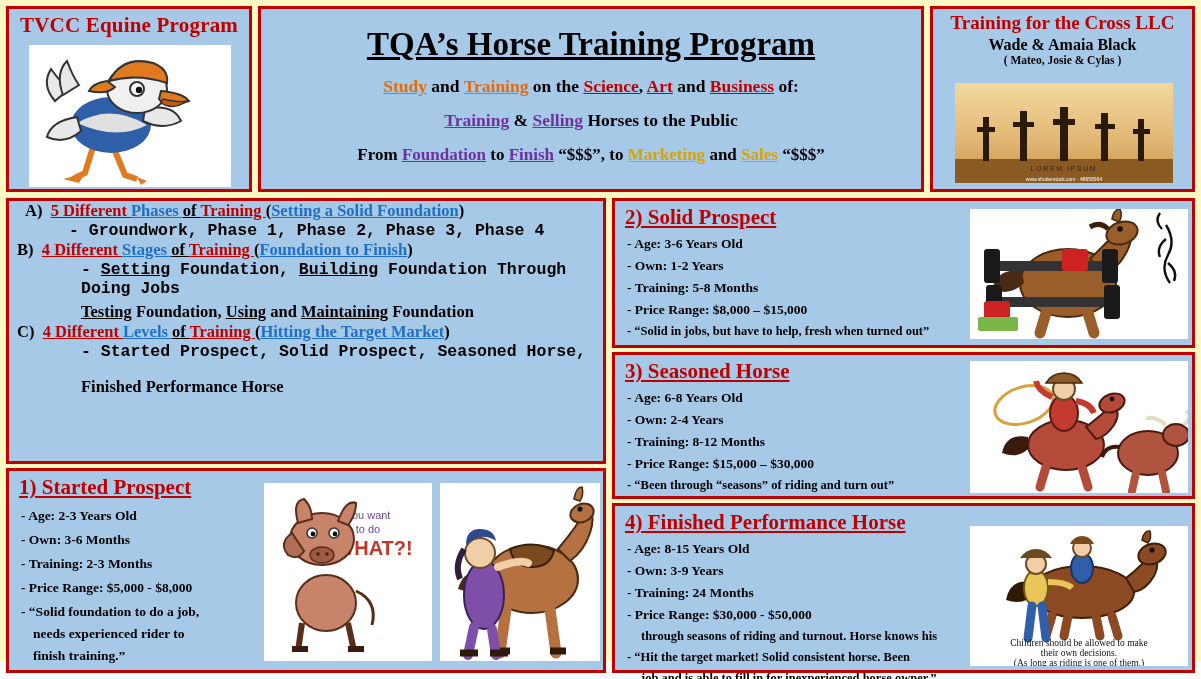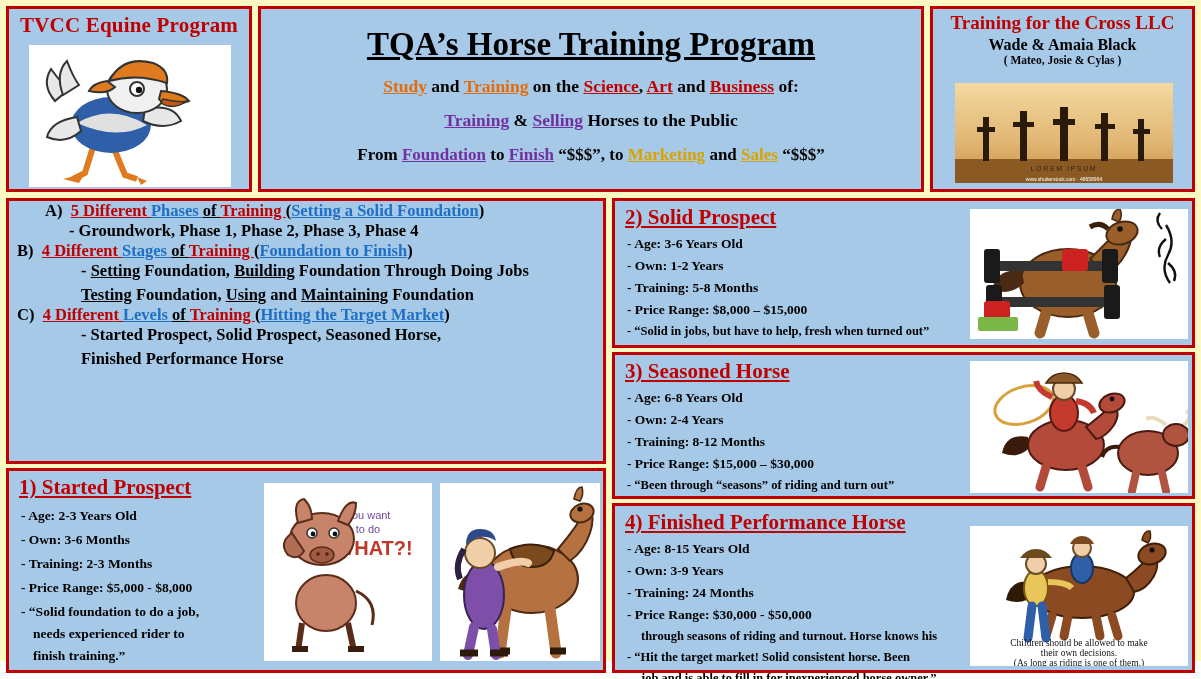--- a/index.html
+++ b/index.html
@@ -109,21 +109,21 @@
     left: 6px; top: 198px; width: 600px; height: 266px;
   }
   #phases-box .line {
     font-size: 16.5px;
     font-weight: bold;
     color: #000000;
     margin: 0 0 0 0;
     padding: 0 8px;
   }
   .lt { margin-top: 14px; }
-  .lt2 { margin-top: 12px; }
+  .lt2 { margin-top: 12px; font-family: Liberation Mono, monospace; }
   .indent2 { padding-left: 60px !important; }
   .indent3 { padding-left: 72px !important; }
 
   
   #started-box {
     left: 6px; top: 468px; width: 600px; height: 205px;
   }
   .card-title {
     font-size: 21px;
     font-weight: bold;
@@ -257,34 +257,34 @@
               <rect x="0" y="10" width="17" height="5"></rect>
             </g>
         </g>
         <text x="109" y="88" text-anchor="middle" font-family="Liberation Sans, sans-serif" font-size="7" fill="#3a2410" letter-spacing="1.6">LOREM IPSUM</text>
         <text x="109" y="98" text-anchor="middle" font-family="Liberation Sans, sans-serif" font-size="5" fill="#ffffff">www.shutterstock.com · 48658964</text>
       </svg>
     </div>
   </div>
 
   <div class="box" id="phases-box">
-    <div class="line lt" style="padding-left:36px;font-family:Liberation Serif, serif;">
+    <div class="line lt" style="padding-left:16px;font-family:Liberation Serif, serif;">
       <span>A)</span>&nbsp;&nbsp;<span><span class="red u">5 Different </span><span class="blue u">Phases </span><span class="black u">of </span><span class="red u">Training </span><span class="black">(</span><span class="blue u">Setting a Solid Foundation</span><span class="black">)</span></span>
     </div>
     <div class="line lt2 indent2">- Groundwork, Phase 1, Phase 2, Phase 3, Phase 4</div>
     <div class="line lt" style="">
       <span>B)</span>&nbsp;&nbsp;<span><span class="red u">4 Different </span><span class="blue u">Stages </span><span class="black u">of </span><span class="red u">Training </span><span class="black">(</span><span class="blue u">Foundation to Finish</span><span class="black">)</span></span>
     </div>
     <div class="line lt2 indent3"><span class="black">- </span><span class="black u">Setting</span><span class="black"> Foundation, </span><span class="black u">Building</span><span class="black"> Foundation Through Doing Jobs</span></div>
     <div class="line indent3" style="margin-top:4px;"><span class="black u">Testing</span><span class="black"> Foundation, </span><span class="black u">Using</span><span class="black"> and </span><span class="black u">Maintaining</span><span class="black"> Foundation</span></div>
     <div class="line lt" style="">
       <span>C)</span>&nbsp;&nbsp;<span><span class="red u">4 Different </span><span class="blue u">Levels </span><span class="black u">of </span><span class="red u">Training </span><span class="black">(</span><span class="blue u">Hitting the Target Market</span><span class="black">)</span></span>
     </div>
     <div class="line lt2 indent3">- Started Prospect, Solid Prospect, Seasoned Horse,</div>
-    <div class="line indent3" style="margin-top:4px;">Finished Performance Horse</div>
+    <div class="line indent3" style="margin-top:16px;">Finished Performance Horse</div>
   </div>
 
   <div class="box" id="started-box">
     <div class="card-title">1) Started Prospect</div>
     <div class="card-line">- Age:  2-3 Years Old</div>
     <div class="card-line">- Own:  3-6 Months</div>
     <div class="card-line">- Training:  2-3 Months</div>
     <div class="card-line">- Price Range: $5,000 - $8,000</div>
     <div class="card-line">- “Solid foundation to do a job,</div>
     <div class="card-line tight" style="padding-left:24px;">needs experienced rider to</div>

